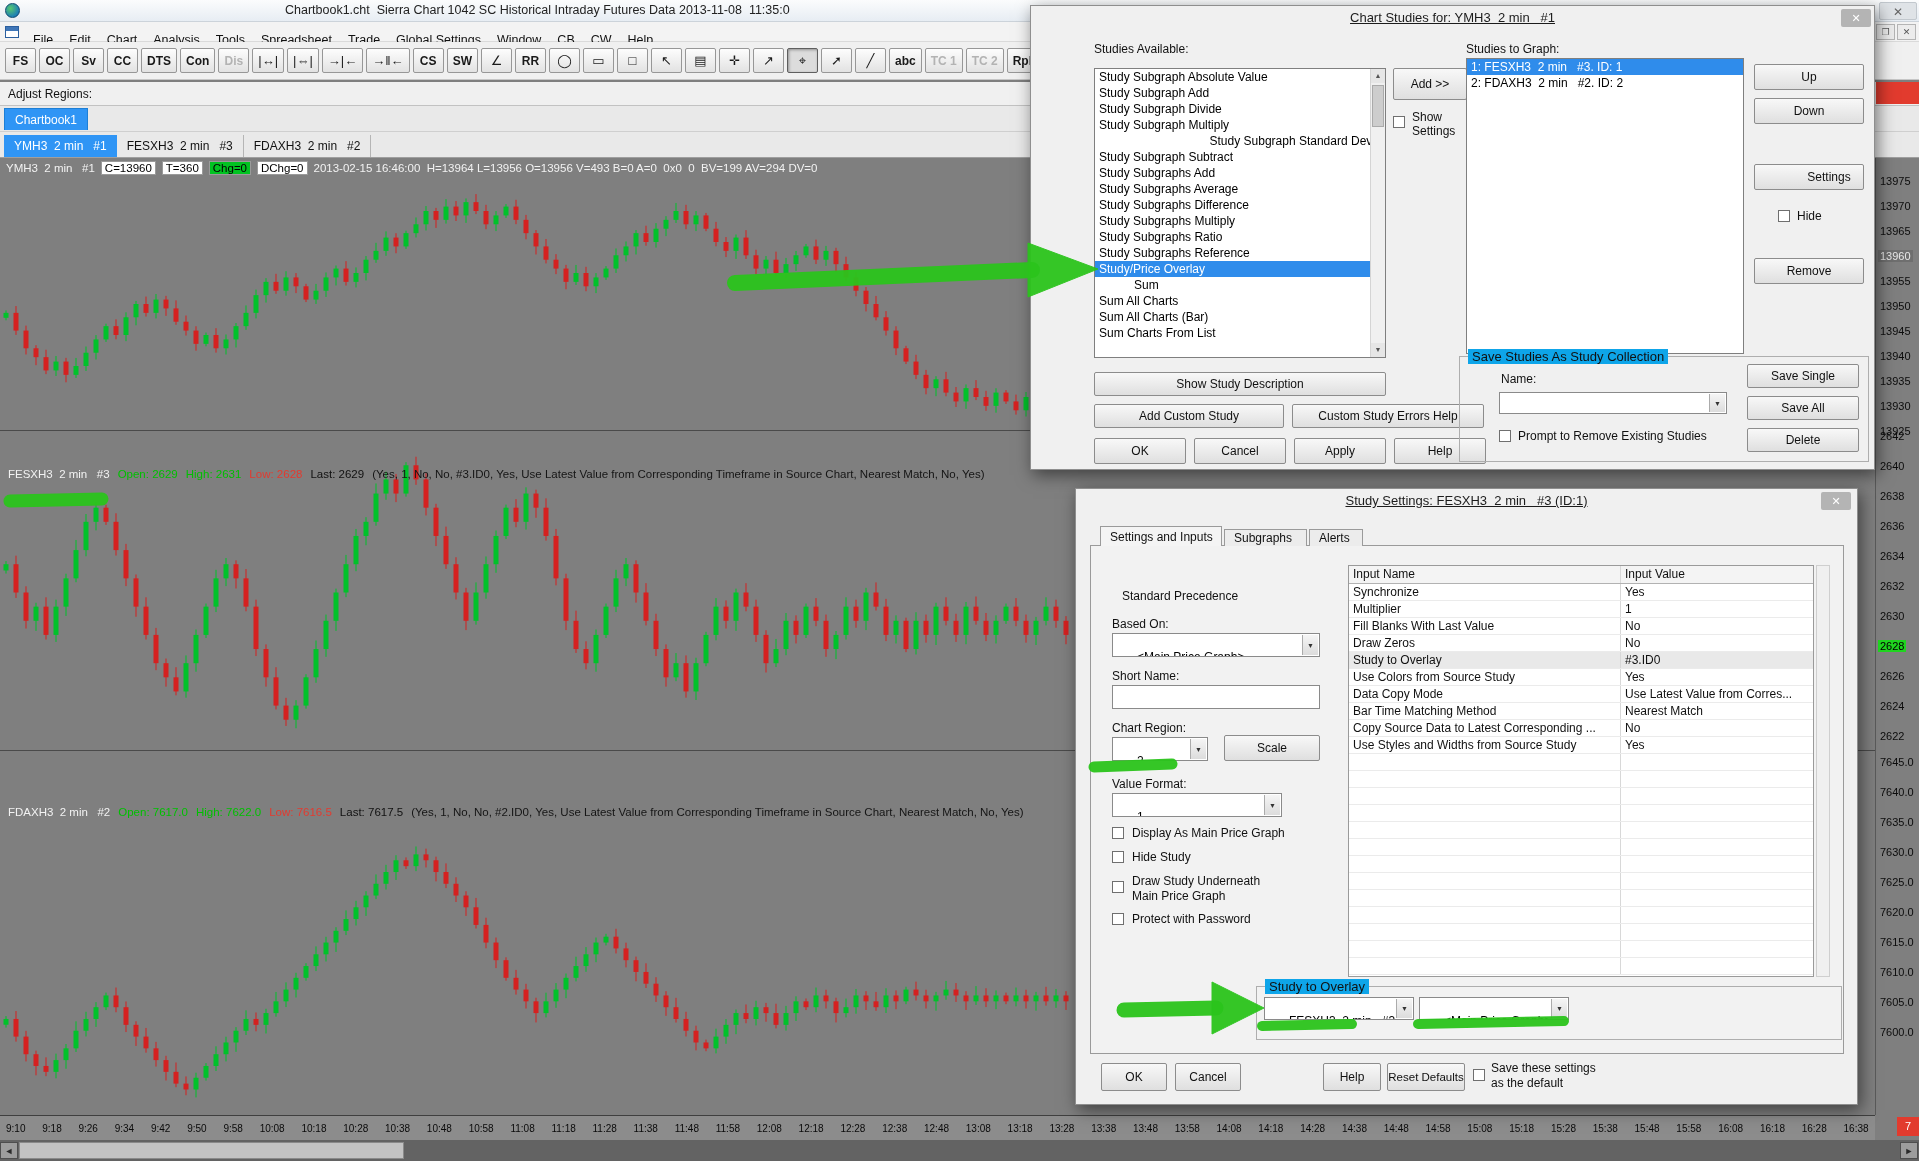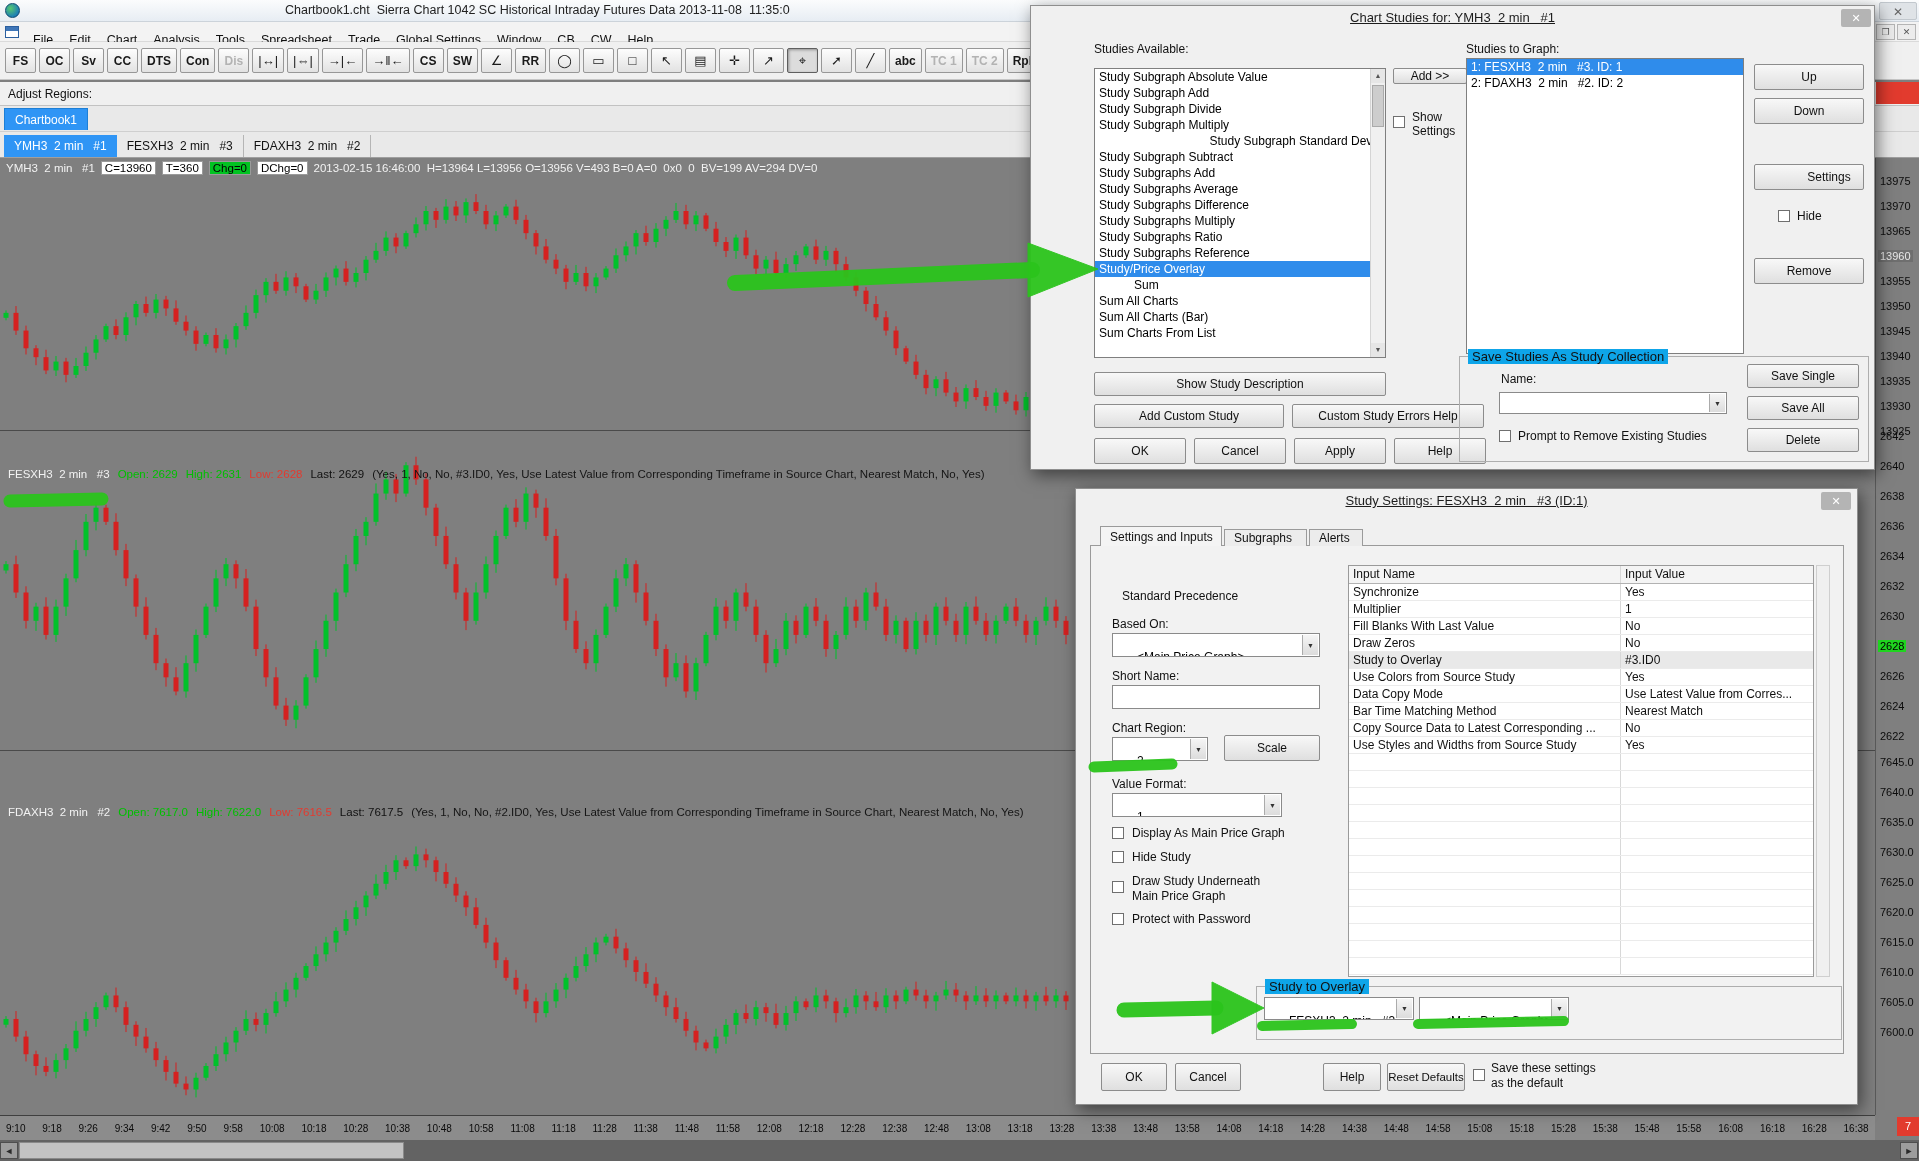--- a/index.html
+++ b/index.html
@@ -981,21 +981,21 @@
       </div>
 
     <div class="btn" style="left:63px; top:366px; width:292px; height:24px;">Show Study Description</div>
     <div class="btn" style="left:63px; top:398px; width:190px; height:24px;">Add Custom Study</div>
     <div class="btn" style="left:261px; top:398px; width:192px; height:24px;">Custom Study Errors Help</div>
     <div class="btn" style="left:63px; top:432px; width:92px; height:26px;">OK</div>
     <div class="btn" style="left:163px; top:432px; width:92px; height:26px;">Cancel</div>
     <div class="btn" style="left:263px; top:432px; width:92px; height:26px;">Apply</div>
     <div class="btn" style="left:363px; top:432px; width:92px; height:26px;">Help</div>
 
-    <div class="btn" style="left:362px; top:62px; width:74px; height:16px;">Add &gt;&gt;</div>
+    <div class="btn" style="left:362px; top:62px; width:74px; height:32px;">Add &gt;&gt;</div>
     <div class="cbx" style="left:362px; top:110px;"></div>
     <div class="dlabel" style="left:381px; top:104px; width:58px; white-space:normal; line-height:14px;">Show Settings</div>
 
     <div class="dlabel" style="left:435px; top:36px;">Studies to Graph:</div>
     <div class="list" id="graphList" style="left:435px; top:52px; width:278px; height:296px;">
         <div class="list-item sel" style="background: rgb(47, 140, 235);">1: FESXH3  2 min   #3. ID: 1</div>
         <div class="list-item">2: FDAXH3  2 min   #2. ID: 2</div>
       </div>
 
     <div class="btn" style="left:723px; top:58px; width:110px; height:26px;">Up</div>

